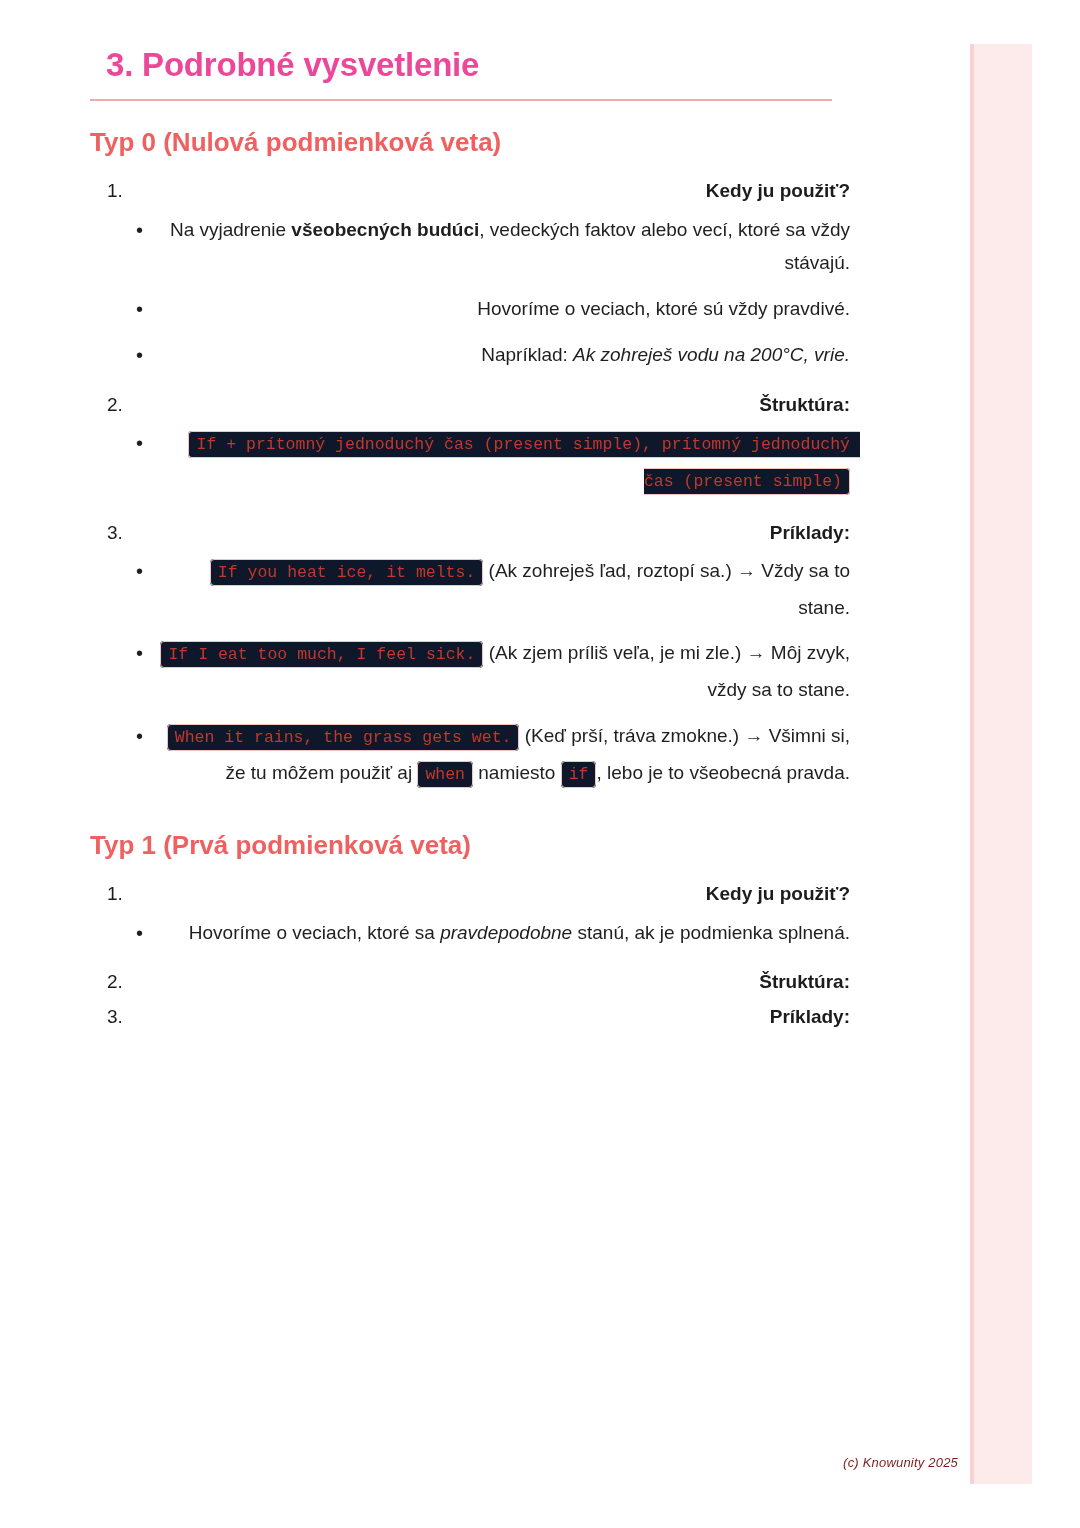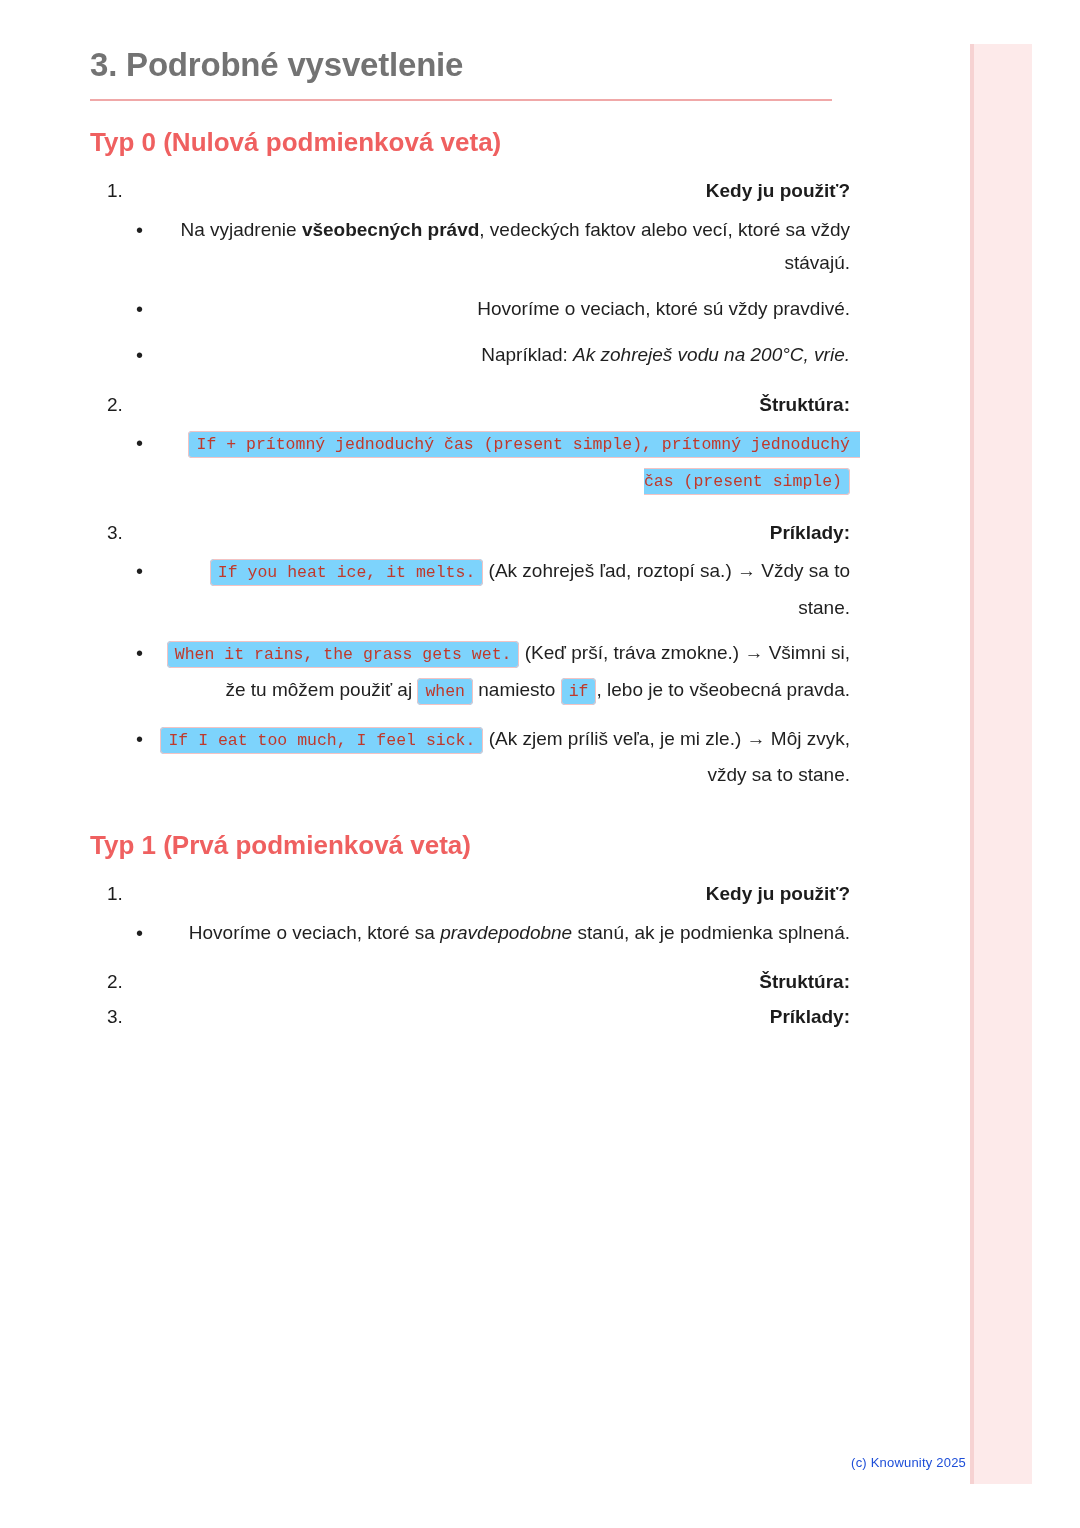--- a/index.html
+++ b/index.html
@@ -40,22 +40,22 @@
   .content {
     position: absolute;
     left: 90px;
     top: 44px;
     width: 760px;
   }
   h1.doc-title {
     font-size: 33px;
     line-height: 1.25;
     font-weight: bold;
-    color: #737373;
-    margin: 0 0 14px 0;
+    color: #ec4899;
+    margin: 0 0 14px 16px;
     letter-spacing: -0.2px;
   }
   .title-rule {
     height: 2px;
     background: #f0a8a8;
     width: 742px;
     margin: 0 0 26px 0;
   }
   p.intro {
     font-size: 19px;
@@ -104,39 +104,40 @@
     position: absolute;
     left: -22px;
     top: 0;
     color: #1f1f1f;
     font-size: 20px;
   }
   b { font-weight: bold; }
   i { font-style: italic; }
   code {
     font-family: "Liberation Mono", monospace;
-    background: #7dd3fc;
+    background: #0f172a;
     border: 1px solid #f3c3c3;
     border-radius: 4px;
     color: #c0392b;
     font-size: 16.5px;
     padding: 3px 7px;
     white-space: pre-wrap;
     line-height: 2.1;
   }
   code.block {
     display: inline;
   }
   .watermark {
     position: absolute;
-    right: 114px;
+    right: 122px;
     bottom: 58px;
     font-size: 13px;
-    color: #1d4ed8;
+    color: #7f1d1d;
     letter-spacing: 0.2px;
+    font-style: italic;
   }
 </style>
 </head>
 <body>
 
 <div class="page">
 
   <div class="right-band"></div>
   <div class="right-band-edge"></div>
 
@@ -146,21 +147,21 @@
     <div class="title-rule"></div>
 
 
     <h2 class="section">Typ 0 (Nulová podmienková veta)</h2>
 
     <ol class="outer">
       <li>
         <span class="li-head">Kedy ju použiť?</span>
         <ul class="inner">
           <li>
-            <span>Na vyjadrenie </span><b>všeobecných právd</b><span>, vedeckých faktov alebo vecí, ktoré sa vždy stávajú.</span>
+            <span>Na vyjadrenie </span><b>všeobecných budúci</b><span>, vedeckých faktov alebo vecí, ktoré sa vždy stávajú.</span>
           </li>
           <li>
             <span>Hovoríme o veciach, ktoré sú vždy pravdivé.</span>
           </li>
           <li>
             <span>Napríklad: </span><i>Ak zohreješ vodu na 200°C, vrie.</i>
           </li>
         </ul>
       </li>
 
@@ -174,27 +175,27 @@
       </li>
 
       <li>
         <span class="li-head">Príklady:</span>
         <ul class="inner">
           <li>
             <code>If you heat ice, it melts.</code>
             <span>(Ak zohreješ ľad, roztopí sa.) → Vždy sa to stane.</span>
           </li>
           <li>
+            <code>If I eat too much, I feel sick.</code>
+            <span>(Ak zjem príliš veľa, je mi zle.) → Môj zvyk, vždy sa to stane.</span>
+          </li>
+          <li>
             <code>When it rains, the grass gets wet.</code>
             <span>(Keď prší, tráva zmokne.) → Všimni si, že tu môžem použiť aj </span><code>when</code><span> namiesto </span><code>if</code><span>, lebo je to všeobecná pravda.</span>
           </li>
-          <li>
-            <code>If I eat too much, I feel sick.</code>
-            <span>(Ak zjem príliš veľa, je mi zle.) → Môj zvyk, vždy sa to stane.</span>
-          </li>
         </ul>
       </li>
     </ol>
 
     <h2 class="section second">Typ 1 (Prvá podmienková veta)</h2>
 
     <ol class="outer">
       <li>
         <span class="li-head">Kedy ju použiť?</span>
         <ul class="inner">

